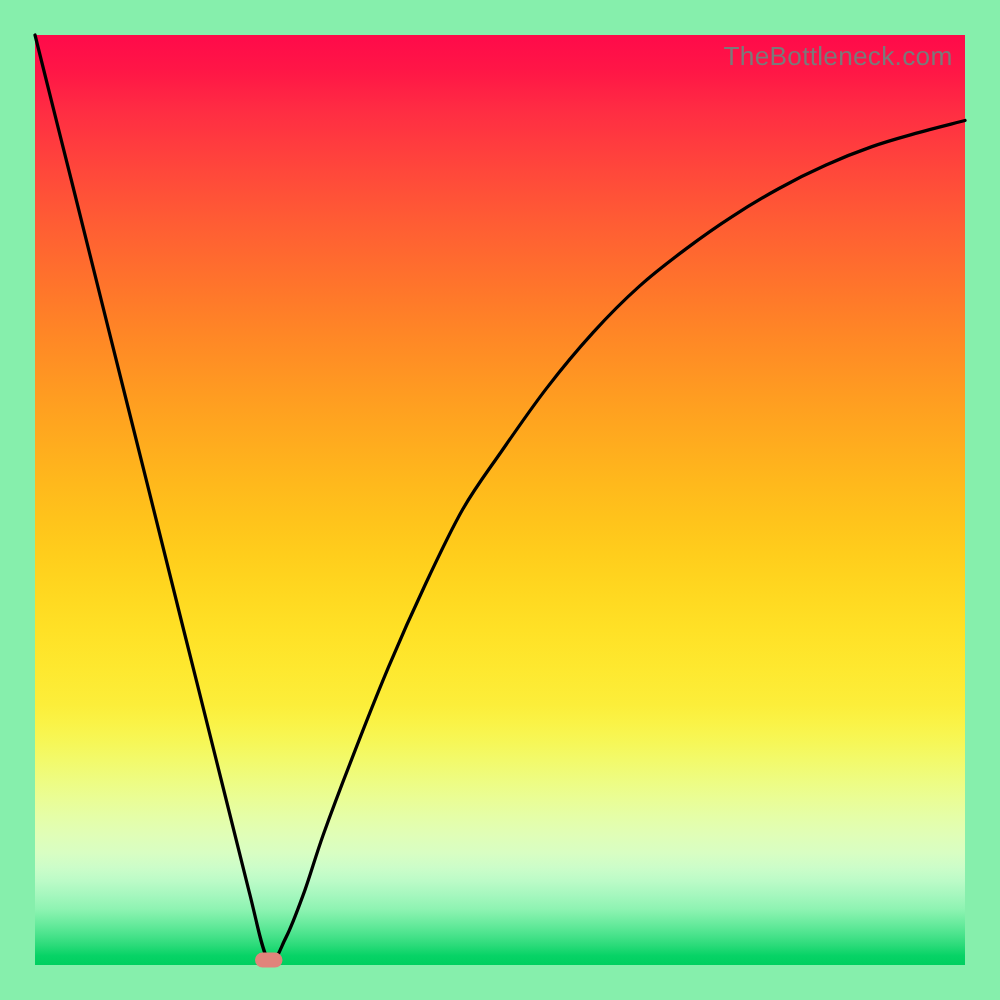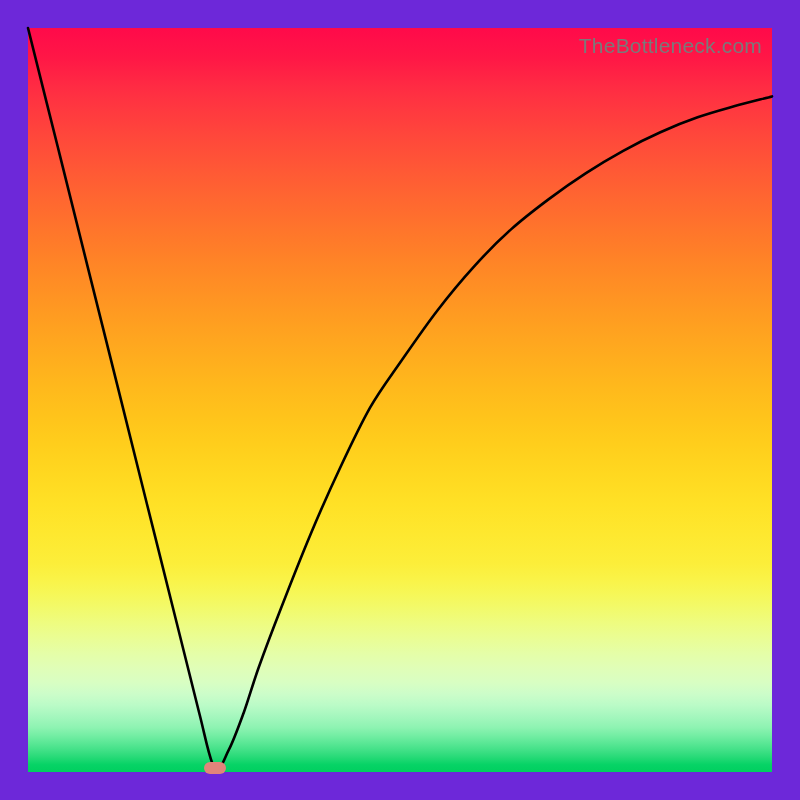--- a/index.html
+++ b/index.html
@@ -10,21 +10,21 @@
     overflow: hidden;
     background: #000;
     font-family: Arial, Helvetica, sans-serif;
   }
   .frame {
     position: absolute;
     left: 0;
     top: 0;
     width: 800px;
     height: 800px;
-    background: #6d28d9;
+    background: #86efac;
   }
   .plot {
     position: absolute;
     left: 28px;
     top: 28px;
     width: 744px;
     height: 744px;
     
     background: linear-gradient(
       to bottom,

